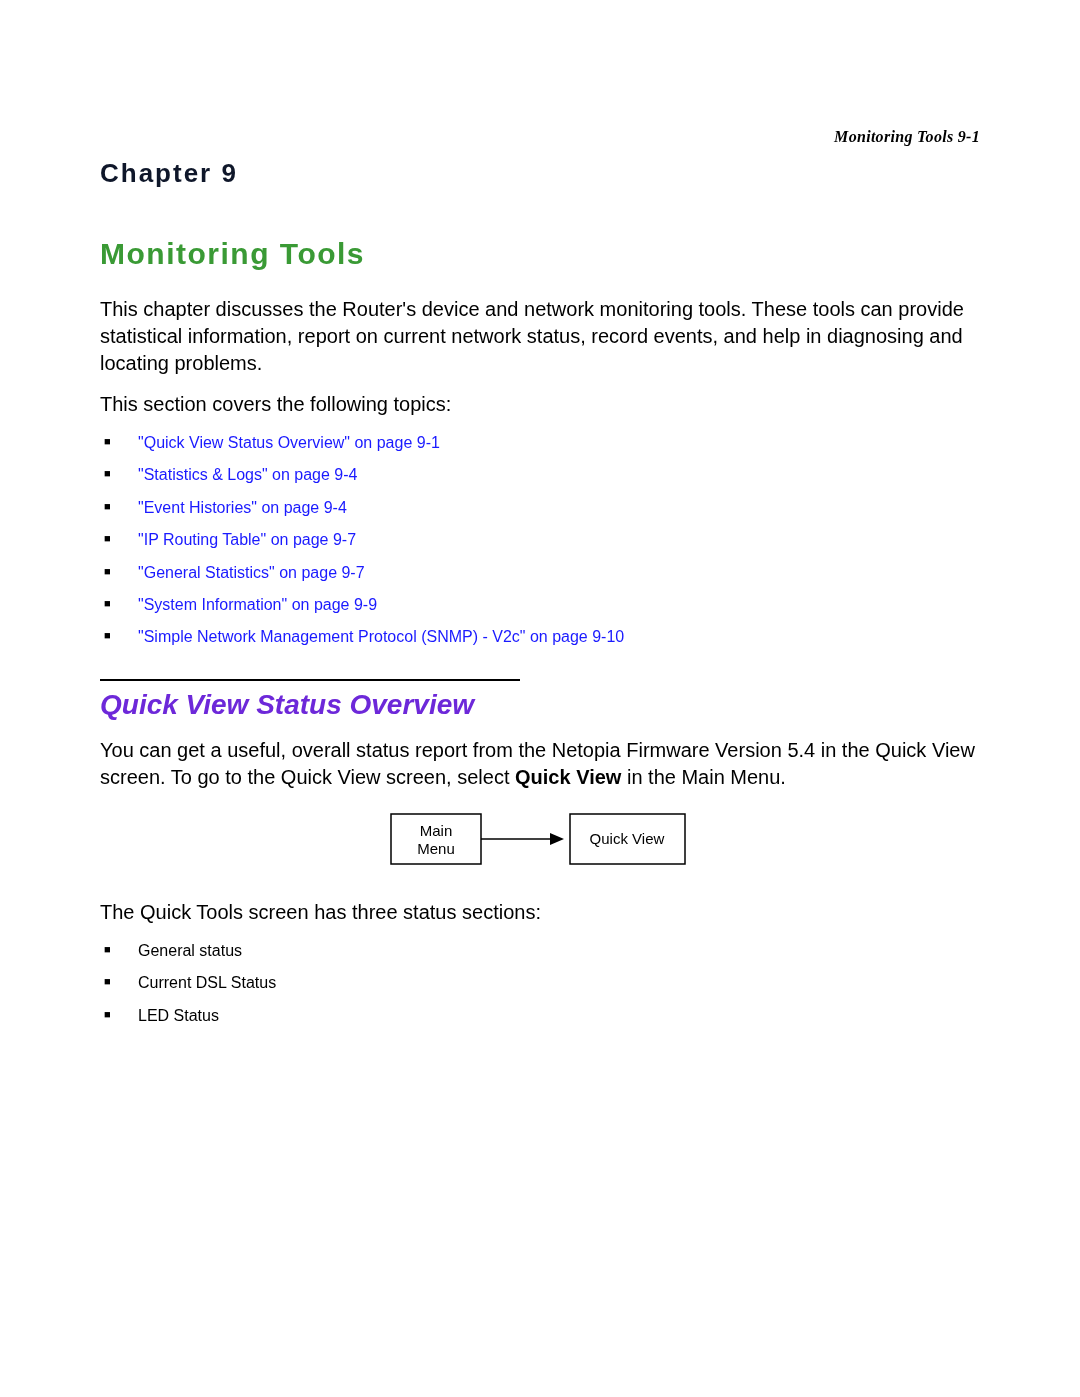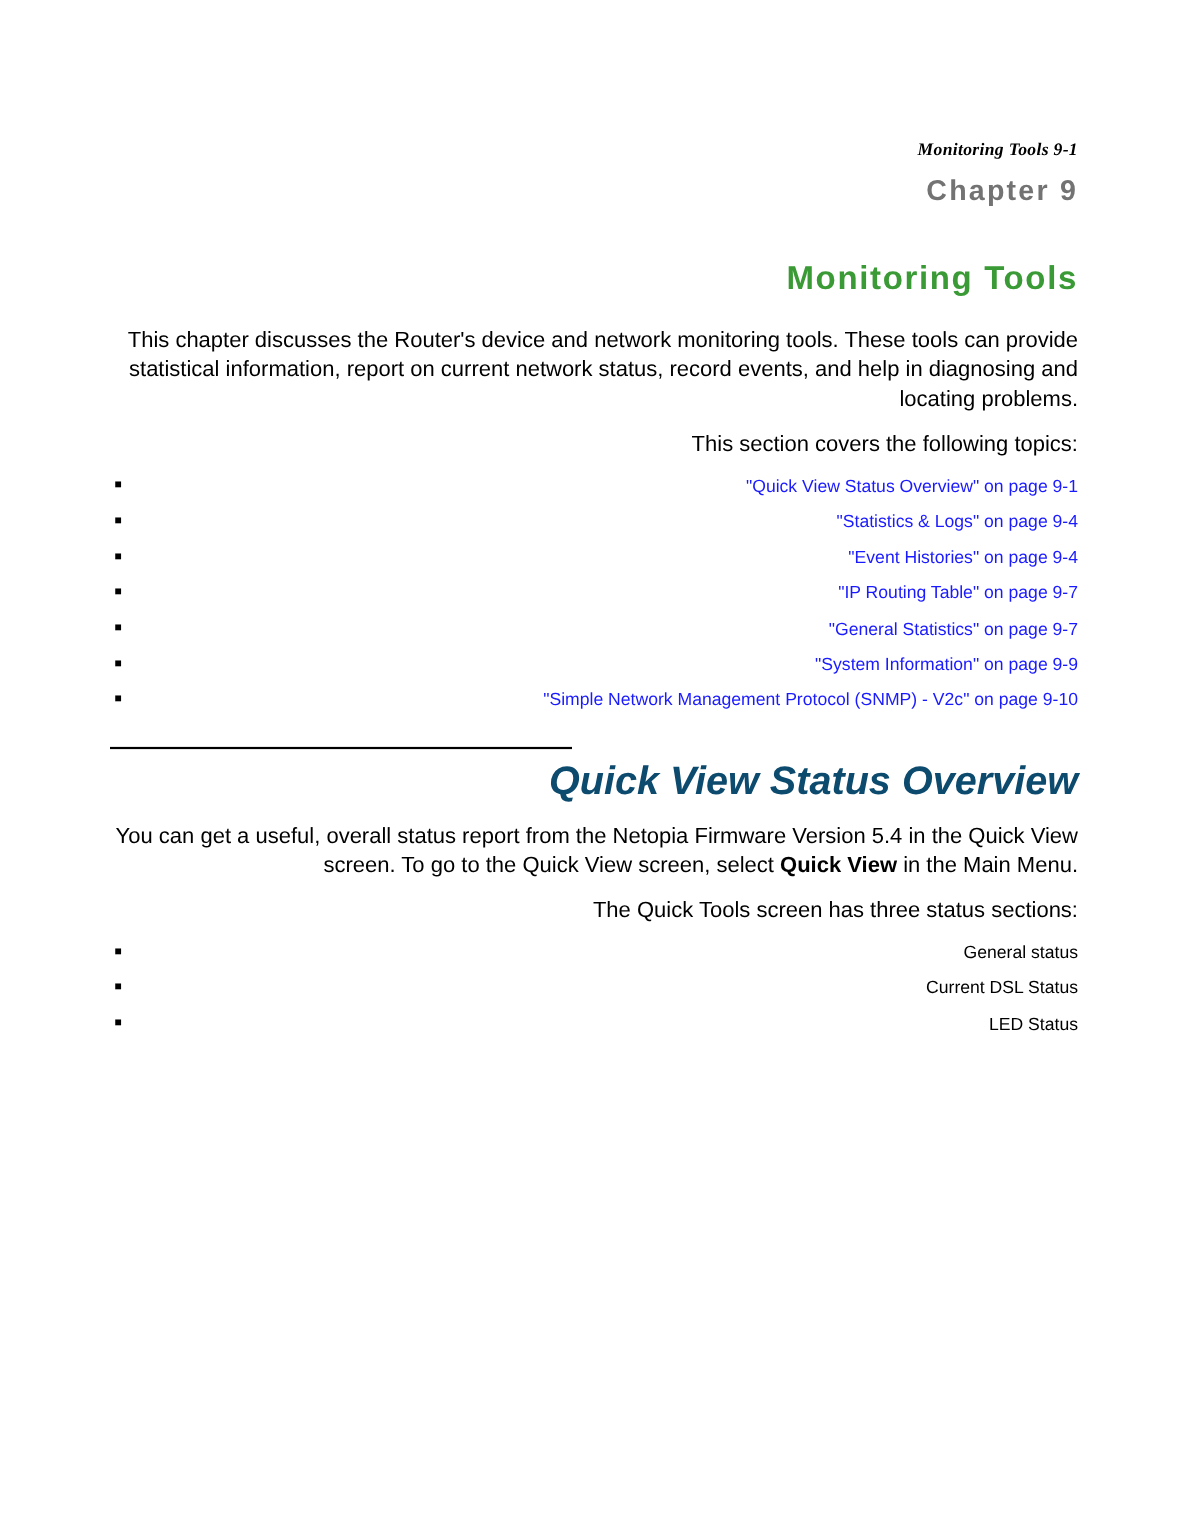--- a/index.html
+++ b/index.html
@@ -10,34 +10,33 @@
     height: 1397px;
   }
   .page {
     position: relative;
     width: 1080px;
     height: 1145px;
     box-sizing: border-box;
     padding: 128px 100px 100px 100px;
     font-family: Arial, Helvetica, sans-serif;
     color: #000000;
-    text-align: right;
   }
   .running-head {
     position: absolute;
     top: 128px;
     right: 100px;
     font-style: italic;
     font-weight: bold;
     font-size: 16px;
     font-family: Georgia, 'Times New Roman', serif;
     letter-spacing: 0.3px;
   }
   .chapter-label {
-    color: #737373;
+    color: #0f172a;
     font-weight: bold;
     font-size: 26px;
     letter-spacing: 2px;
     margin-top: 30px;
   }
   .chapter-title {
     color: #3a9a35;
     font-weight: bold;
     font-size: 30px;
     letter-spacing: 1.5px;
@@ -72,24 +71,24 @@
   .xref {
     color: #1a1aff;
   }
   .section-rule {
     border: 0;
     border-top: 2px solid #000;
     width: 420px;
     margin: 30px 0 8px 0;
   }
   .section-title {
-    color: #0c4a6e;
+    color: #6d28d9;
     font-style: italic;
     font-weight: bold;
-    font-size: 36px;
+    font-size: 28px;
     font-family: Arial, Helvetica, sans-serif;
     margin: 0 0 16px 0;
   }
   .para-with-bold .bold {
     font-weight: bold;
   }
   .diagram-wrap {
     display: flex;
     justify-content: center;
     margin: 22px 0 26px 0;
@@ -141,20 +140,33 @@
     <li><span class="xref">"Simple Network Management Protocol (SNMP) - V2c" on page 9-10</span></li>
   </ul>
 
   <hr class="section-rule">
   <div class="section-title">Quick View Status Overview</div>
 
   <p class="body-text para-with-bold">
     <span>You can get a useful, overall status report from the Netopia Firmware Version 5.4 in the Quick View screen. To go to the Quick View screen, select </span><span class="bold">Quick View</span><span> in the Main Menu.</span>
   </p>
 
+  <div class="diagram-wrap">
+    <svg class="diagram-svg" width="300" height="60" viewBox="0 0 300 60">
+      <rect x="1" y="1" width="90" height="50" fill="none" stroke="#000" stroke-width="1.5"></rect>
+      <text x="46" y="23" text-anchor="middle" font-family="Arial" font-size="15" fill="#000">Main</text>
+      <text x="46" y="41" text-anchor="middle" font-family="Arial" font-size="15" fill="#000">Menu</text>
+
+      <line x1="91" y1="26" x2="160" y2="26" stroke="#000" stroke-width="1.5"></line>
+      <polygon points="160,20 174,26 160,32" fill="#000"></polygon>
+
+      <rect x="180" y="1" width="115" height="50" fill="none" stroke="#000" stroke-width="1.5"></rect>
+      <text x="237" y="31" text-anchor="middle" font-family="Arial" font-size="15" fill="#000">Quick View</text>
+    </svg>
+  </div>
 
   <p class="body-text">The Quick Tools screen has three status sections:</p>
 
   <ul class="plain-list">
     <li><span>General status</span></li>
     <li><span>Current DSL Status</span></li>
     <li><span>LED Status</span></li>
   </ul>
 
 </div>

